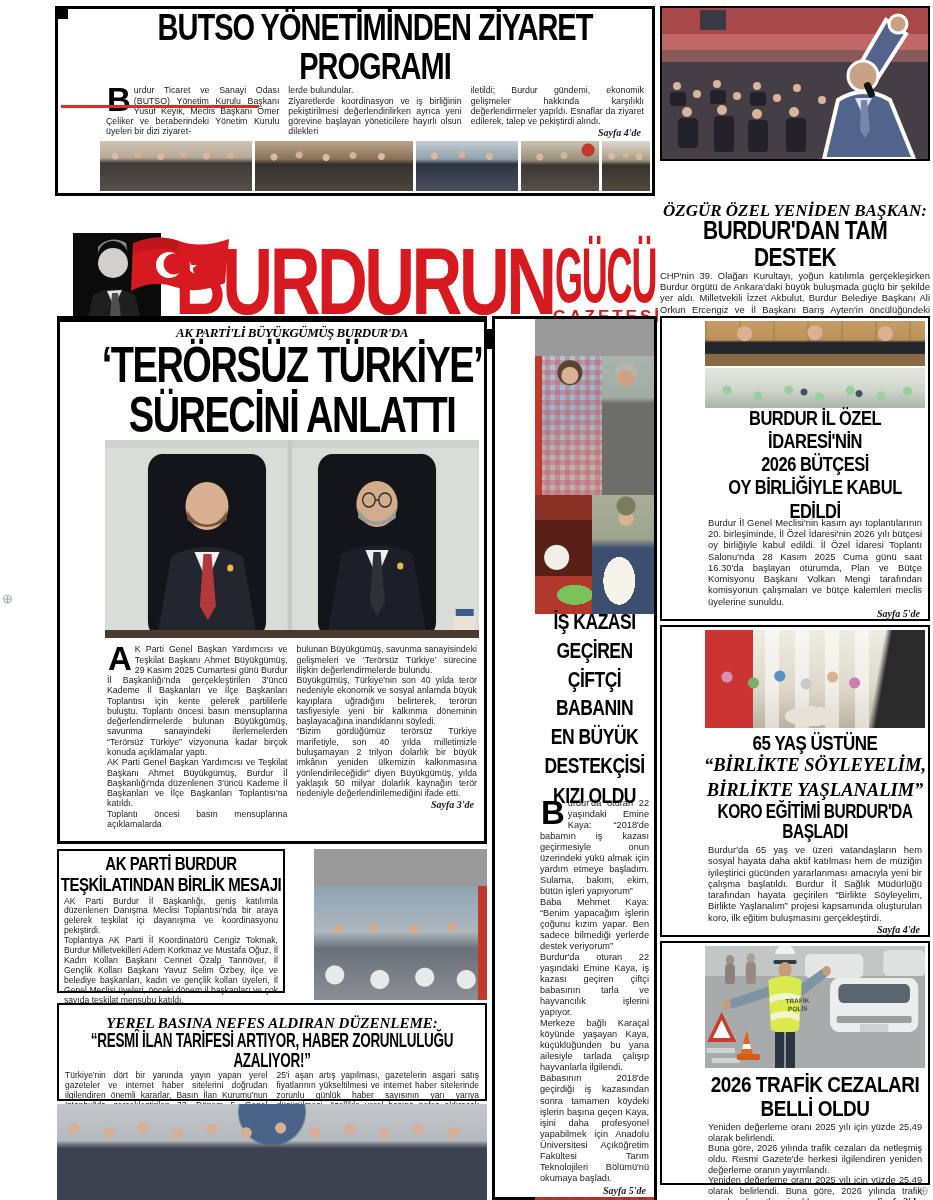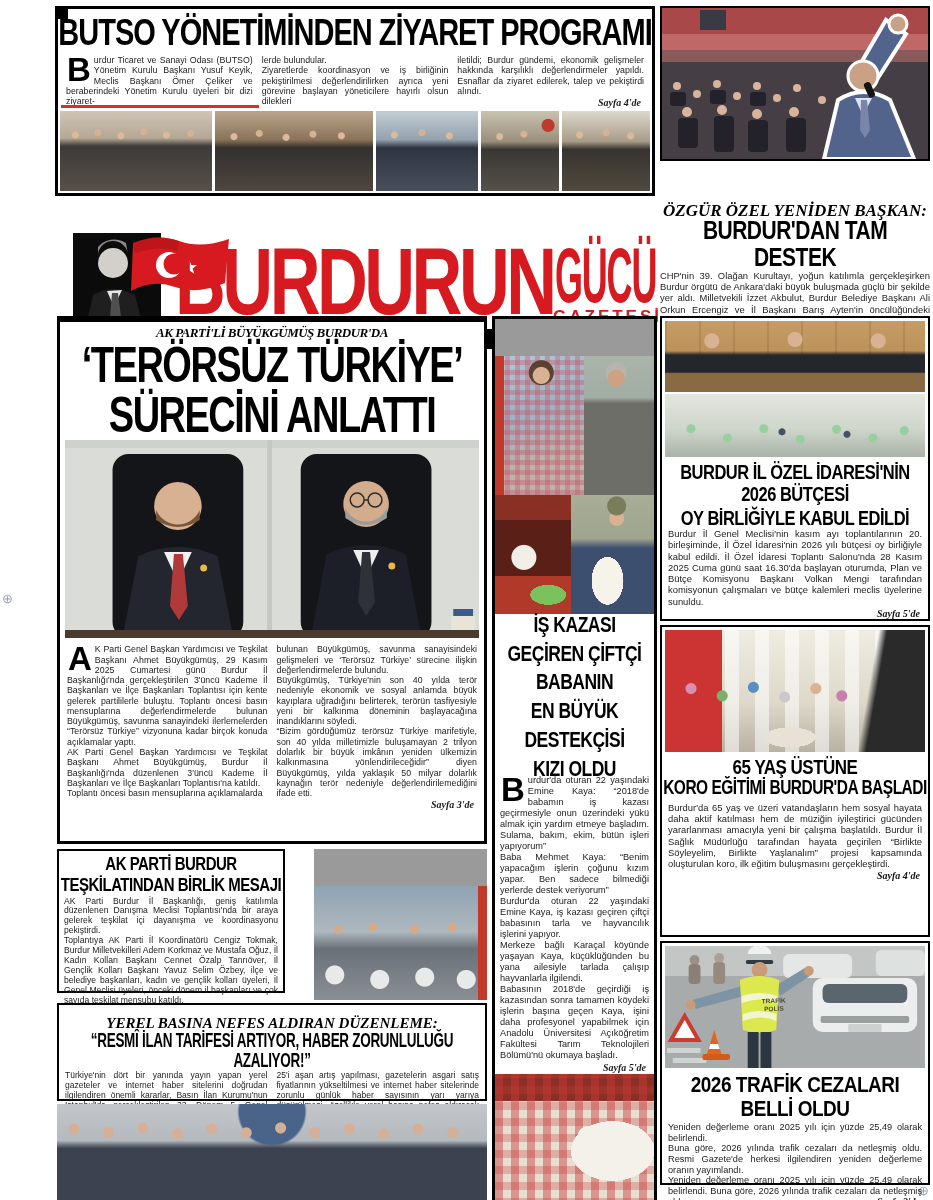--- a/index.html
+++ b/index.html
@@ -1,21 +1,21 @@
 <!DOCTYPE html>
 <html><head>
 <meta charset="utf-8">
 <style>
   html,body { margin:0; padding:0; background:#e8e8e8; }
   .page { position:relative; width:933px; height:1200px; background:#fff;
           font-family:"Liberation Sans", sans-serif; color:#111; overflow:hidden; margin:0 auto; }
   .abs { position:absolute;margin-top:37px; }
   .nbox { position:absolute; background:#fff; border:2px solid #000; box-sizing:border-box; }
   .b3 { border-width:3px; }
-  .flexcol { display:flex; flex-direction:column; }
+  .flexcol { display:flex; flex-direction:column;padding-left:40px; }
   .h { font-weight:700; text-align:center; white-space:pre-line; letter-spacing:-0.5px; line-height:1.04; color:#000; }
   .sy { transform:scaleY(1.3); }
   .sy12 { transform:scaleY(1.2); }
   .serifk { font-family:"Liberation Serif", serif; font-style:italic; font-weight:700; text-align:center; color:#000; white-space:pre-line; }
   .body { font-size:8.8px; line-height:1.17; text-align:justify; color:#1b1b1b; }
   .pre { white-space:pre-line; }
   .drop { float:left; font-weight:700; font-size:33px; line-height:27px; padding:1px 3px 0 1px; color:#000; }
   .pref { display:block; text-align:right; font-family:"Liberation Serif", serif; font-style:italic;
           font-weight:700; font-size:10px; margin-top:1px; padding-right:3px; }
   .ph { position:relative; overflow:hidden; background:#9a9a9a; }
@@ -246,20 +246,22 @@
     <div class="h" style="font-size:16.5px;line-height:1.12;transform:scaleY(1.25);margin:8px 0 6px">BURDUR İL ÖZEL İDARESİ'NİN
 2026 BÜTÇESİ
 OY BİRLİĞİYLE KABUL EDİLDİ</div>
     <div class="body pre" style="font-size:9.4px;line-height:1.2;padding:0 6px">Burdur İl Genel Meclisi'nin kasım ayı toplantılarının 20. birleşiminde, İl Özel İdaresi'nin 2026 yılı bütçesi oy birliğiyle kabul edildi. İl Özel İdaresi Toplantı Salonu'nda 28 Kasım 2025 Cuma günü saat 16.30'da başlayan oturumda, Plan ve Bütçe Komisyonu Başkanı Volkan Mengi tarafından komisyonun çalışmaları ve bütçe kalemleri meclis üyelerine sunuldu.</div>
     <span class="pref" style="padding-right:8px">Sayfa 5'de</span>
   </section>
 
   <section class="nbox flexcol" style="left:660px;top:625px;width:270px;height:312px">
     <div class="ph" style="height: 122px; margin: 3px; background: radial-gradient(circle at 10% 48%, rgb(217, 143, 176) 5px, transparent 6px), radial-gradient(circle at 22% 54%, rgb(122, 176, 107) 5px, transparent 6px), radial-gradient(circle at 34% 47%, rgb(90, 143, 192) 5px, transparent 6px), radial-gradient(circle at 46% 55%, rgb(201, 201, 201) 5px, transparent 6px), radial-gradient(circle at 58% 48%, rgb(217, 178, 148) 5px, transparent 6px), radial-gradient(circle at 68% 54%, rgb(199, 127, 174) 5px, transparent 6px), radial-gradient(26px 10px at 48% 88%, rgb(231, 226, 213) 99%, transparent 100%), linear-gradient(100deg, transparent 76%, rgb(42, 42, 42) 79%), linear-gradient(90deg, rgb(204, 51, 51) 22%, transparent 22%, transparent 24%), repeating-linear-gradient(90deg, rgba(255, 255, 255, 0.55) 0px, rgba(255, 255, 255, 0.55) 14px, transparent 14px, transparent 30px), linear-gradient(rgb(239, 236, 226) 0%, rgb(221, 216, 201) 60%, rgb(184, 178, 162) 100%);"></div>
     <div class="h" style="font-size:17px;transform:scaleY(1.2);margin-top:4px">65 YAŞ ÜSTÜNE</div>
+    <div class="serifk" style="font-size:18.5px;line-height:1.35">“BİRLİKTE SÖYLEYELİM,
+BİRLİKTE YAŞLANALIM”</div>
     <div class="h" style="font-size:15.5px;transform:scaleY(1.25);margin:3px 0 6px">KORO EĞİTİMİ BURDUR'DA BAŞLADI</div>
     <div class="body pre" style="font-size:9.4px;line-height:1.2;padding:0 6px">Burdur'da 65 yaş ve üzeri vatandaşların hem sosyal hayata daha aktif katılması hem de müziğin iyileştirici gücünden yararlanması amacıyla yeni bir çalışma başlatıldı. Burdur İl Sağlık Müdürlüğü tarafından hayata geçirilen “Birlikte Söyleyelim, Birlikte Yaşlanalım” projesi kapsamında oluşturulan koro, ilk eğitim buluşmasını gerçekleştirdi.</div>
     <span class="pref" style="padding-right:8px">Sayfa 4'de</span>
   </section>
 
   <section class="nbox flexcol" style="left:660px;top:941px;width:270px;height:244px">
     <div class="ph" style="height:122px;margin:3px;flex:0 0 auto">
       <svg viewBox="0 0 264 122" width="100%" height="100%" preserveAspectRatio="none">
         <rect width="264" height="122" fill="#a7abac"></rect>
         <rect width="264" height="30" fill="#c2c6c5"></rect>

